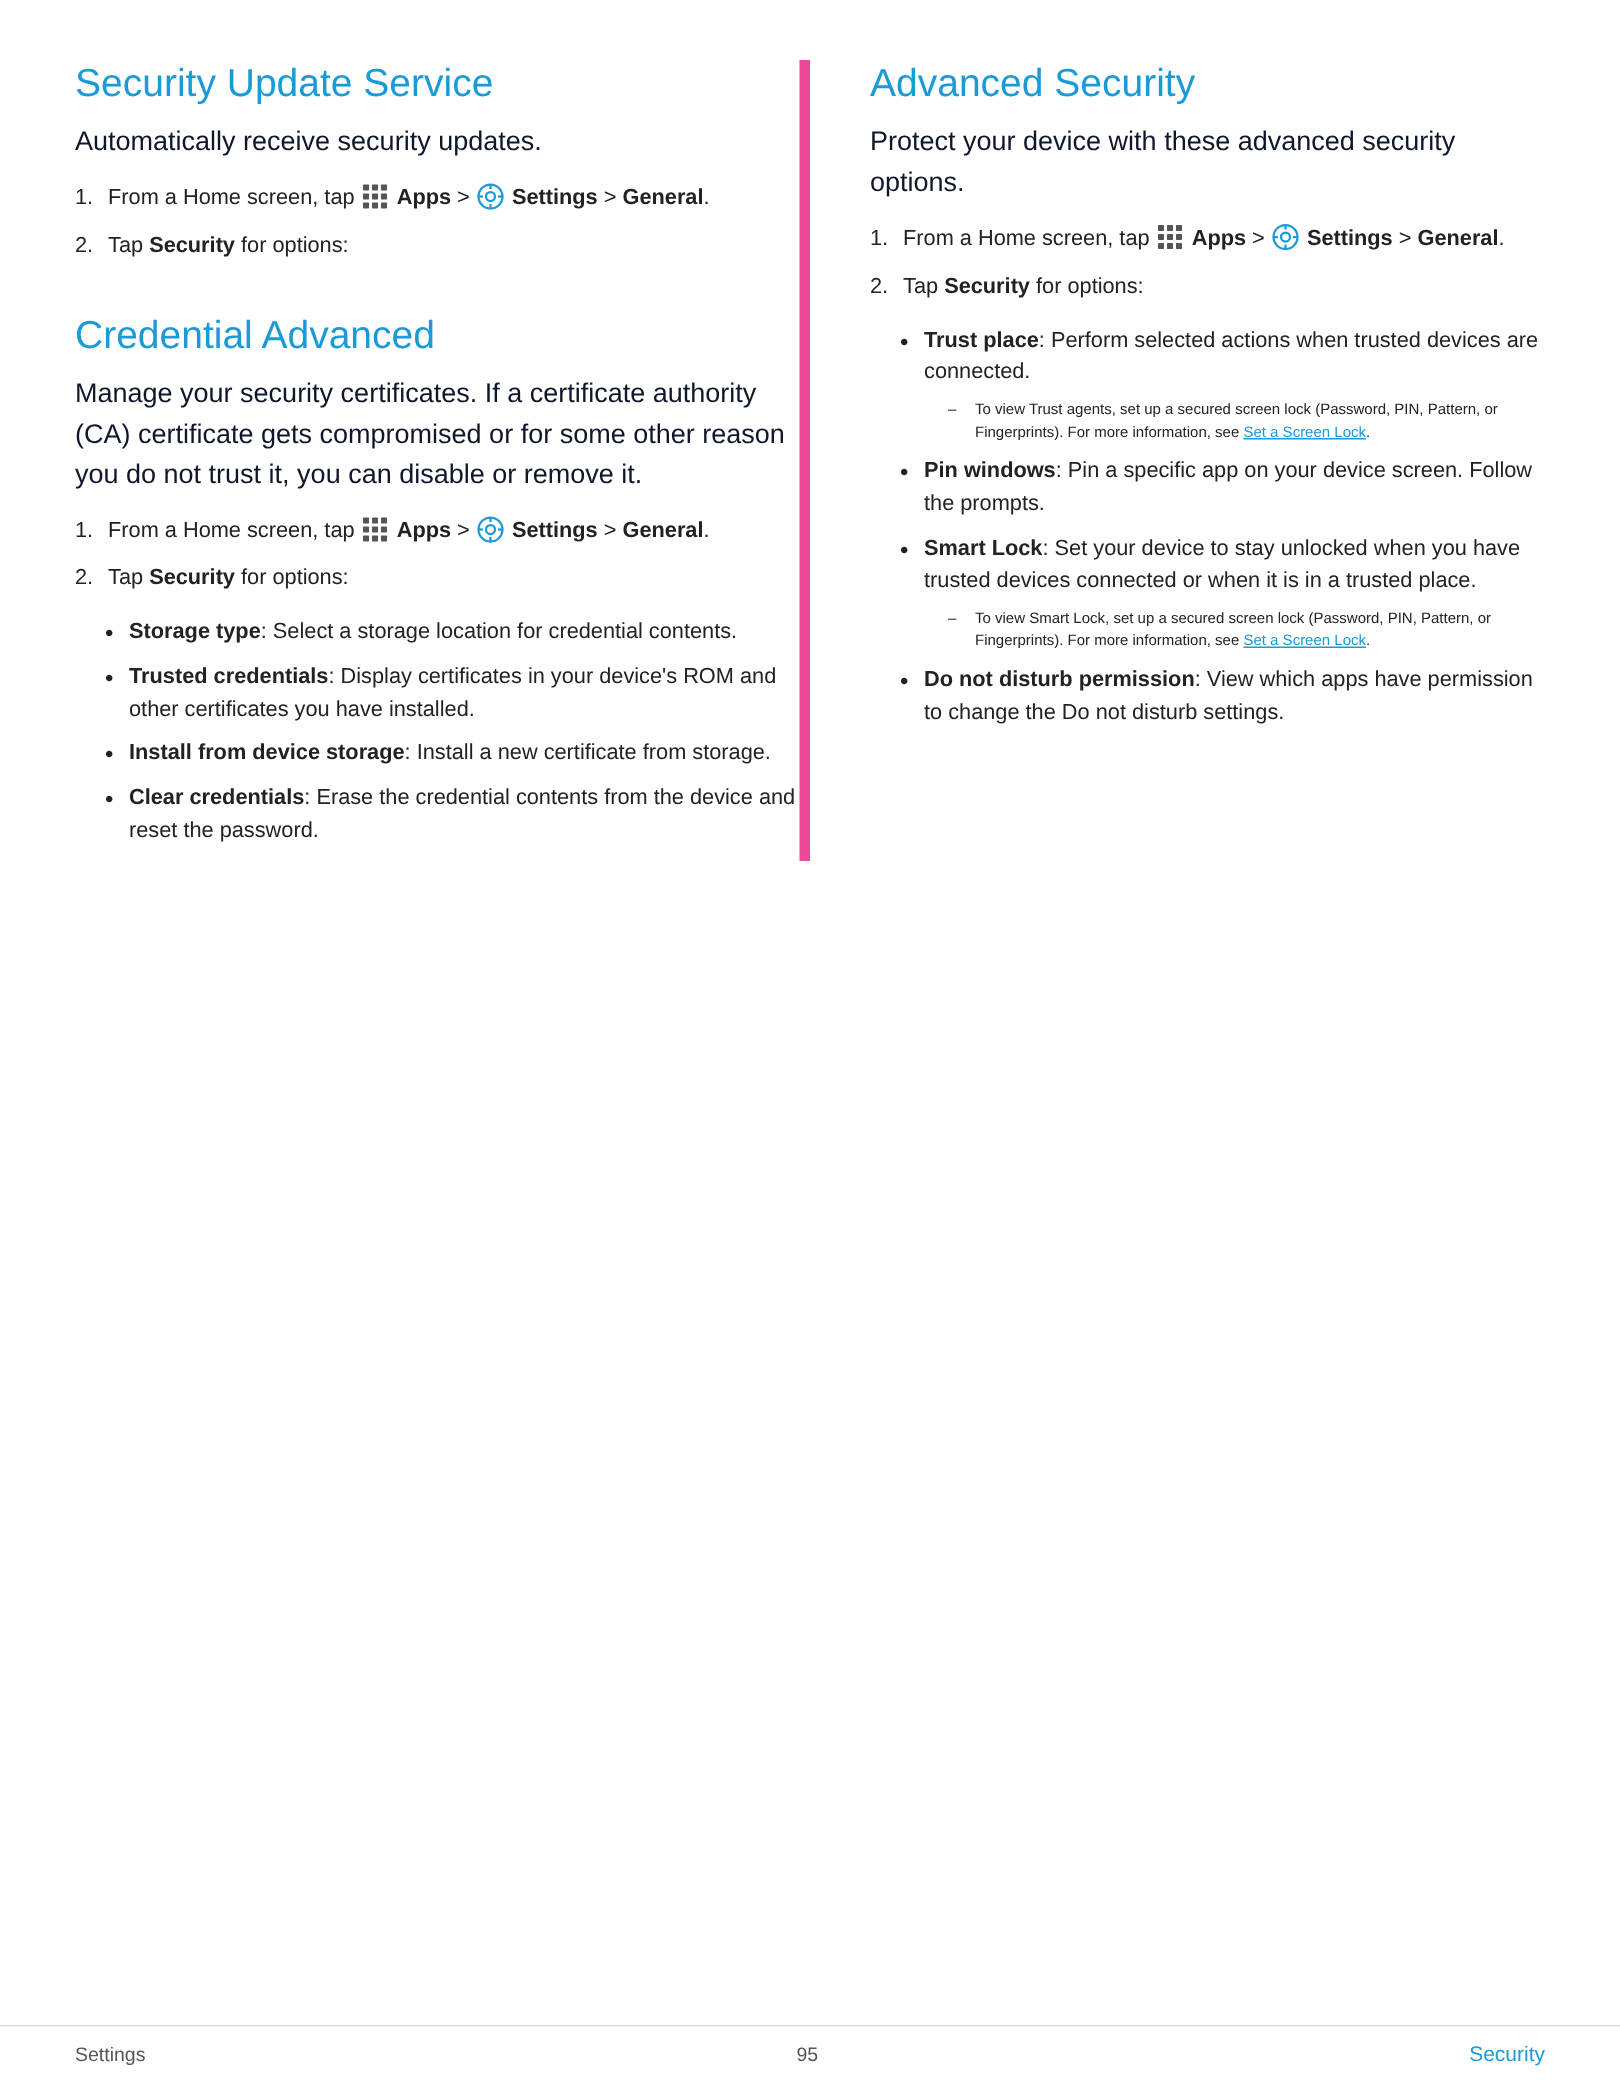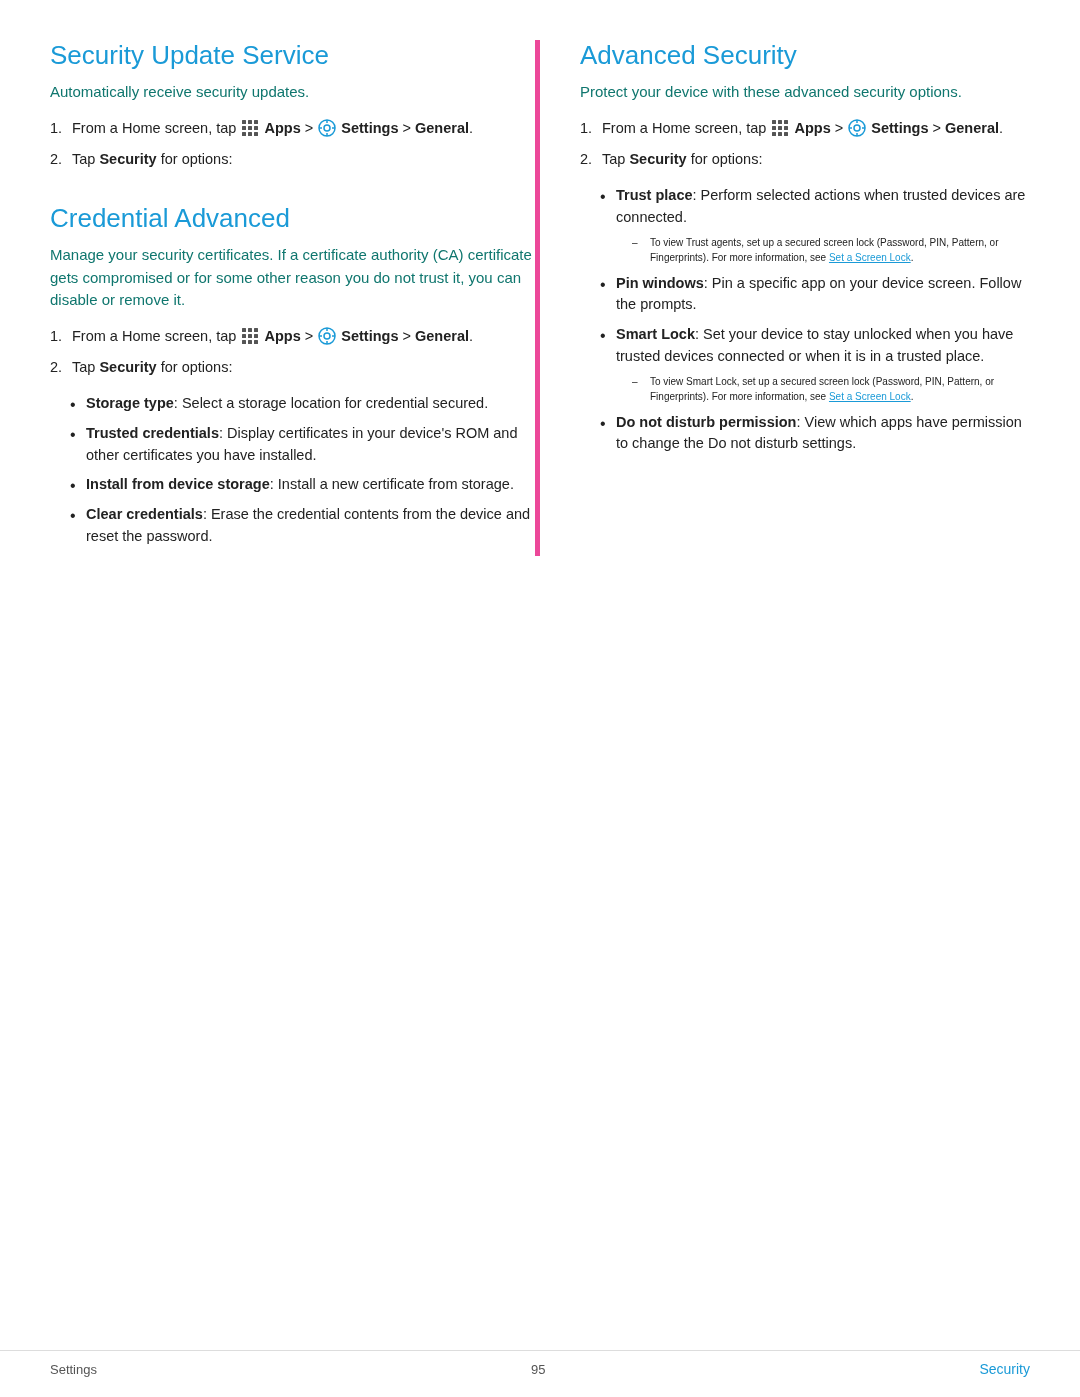--- a/index.html
+++ b/index.html
@@ -12,34 +12,34 @@
       color: #222;
       position: relative;
     }
     .page-content {
       display: grid;
       grid-template-columns: 1fr 1fr;
       gap: 0;
       padding: 40px 50px 80px 50px;
     }
     .left-col {
-      border-right: 5px solid #ec4899;
+      border-right: 7px solid #ec4899;
     }
     .right-col {
       padding-left: 40px;
     }
     .section-title {
       font-size: 26px;
       color: #1a9ad7;
       font-weight: normal;
       margin-bottom: 10px;
     }
     .section-intro {
-      font-size: 15px;
-      color: #0f766e;
+      font-size: 18px;
+      color: #0f172a;
       margin-bottom: 14px;
       line-height: 1.5;
     }
     .step-list {
       list-style: none;
       padding: 0;
       margin-bottom: 14px;
     }
     .step-list > li {
       font-size: 14.5px;
@@ -236,21 +236,21 @@
           </span>
         </li>
         <li>
           <span class="step-num">2.</span>
           <span>Tap <span class="bold">Security</span> for options:</span>
         </li>
       </ol>
 
       <ul class="bullet-list">
         <li>
-          <span class="bold">Storage type</span><span>: Select a storage location for credential secured.</span>
+          <span class="bold">Storage type</span><span>: Select a storage location for credential contents.</span>
         </li>
         <li>
           <span class="bold">Trusted credentials</span><span>: Display certificates in your device's ROM and other certificates you have installed.</span>
         </li>
         <li>
           <span class="bold">Install from device storage</span><span>: Install a new certificate from storage.</span>
         </li>
         <li>
           <span class="bold">Clear credentials</span><span>: Erase the credential contents from the device and reset the password.</span>
         </li>

